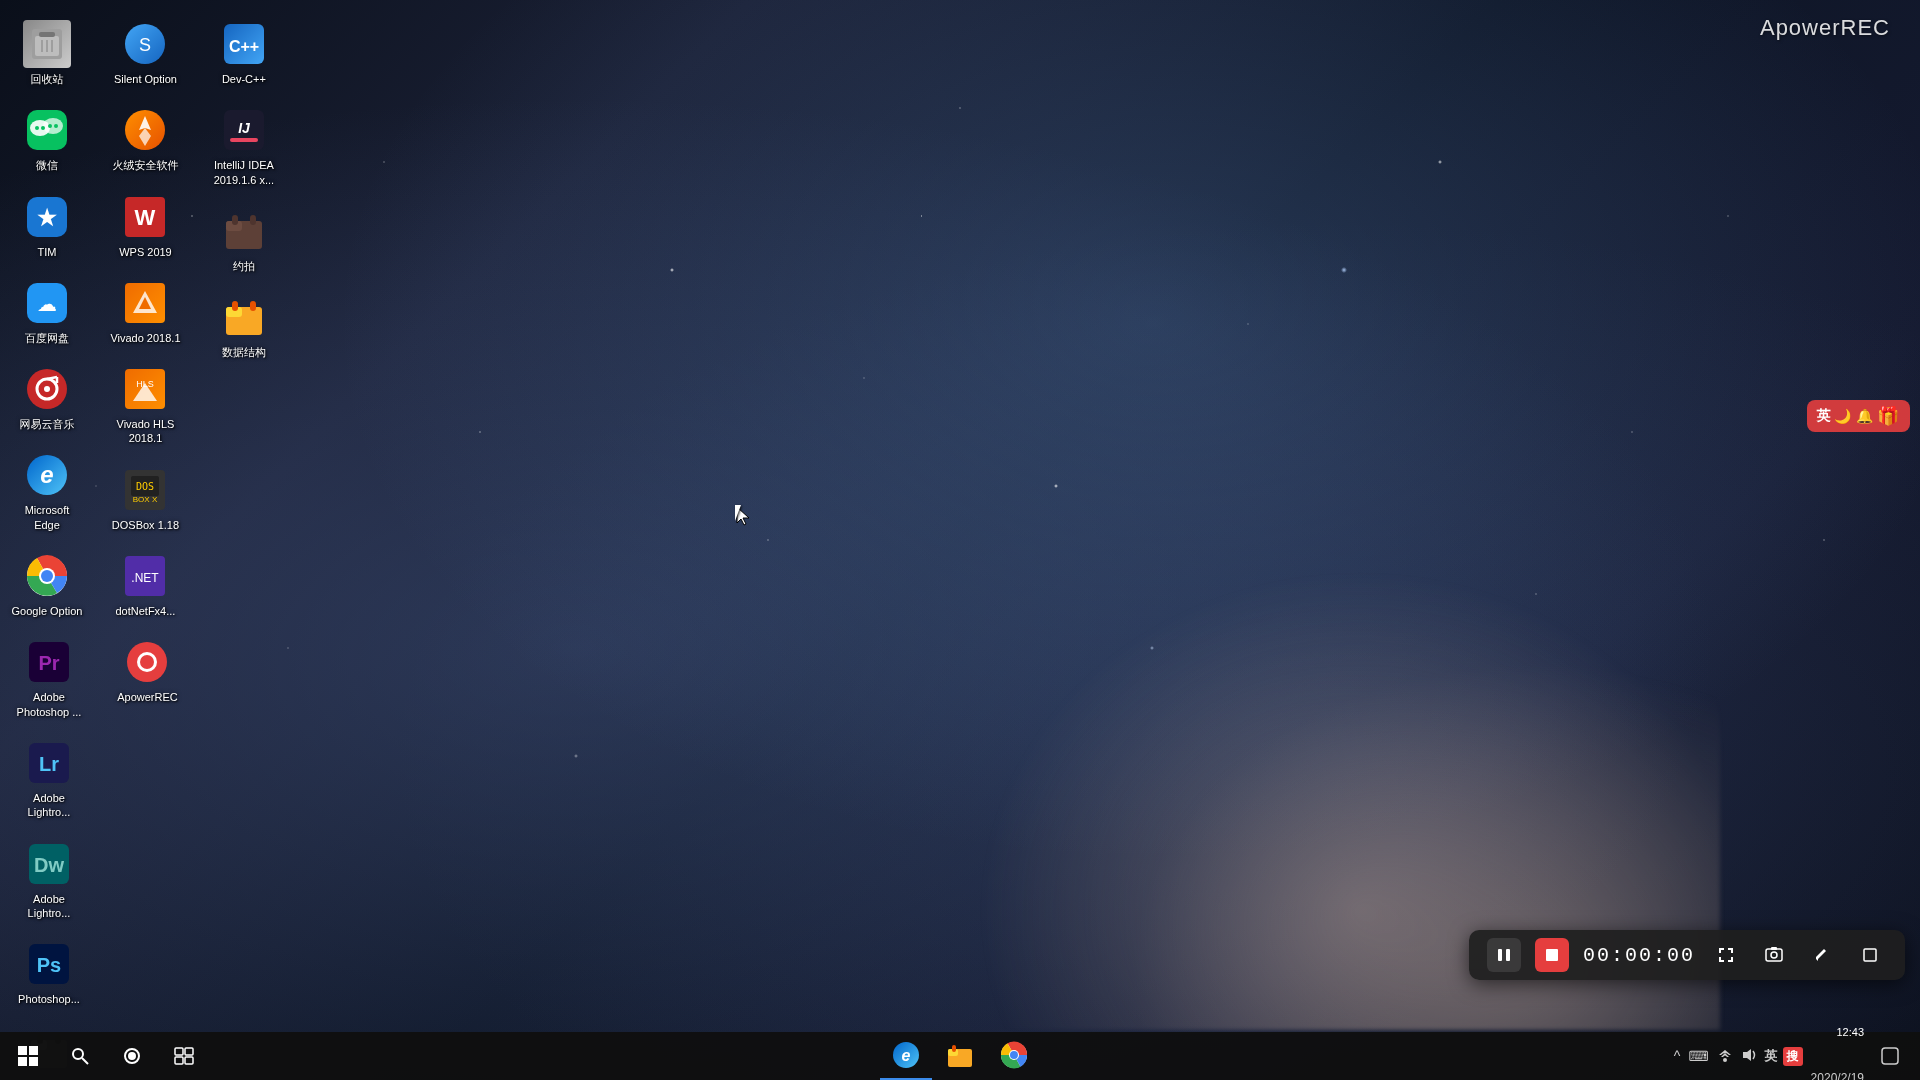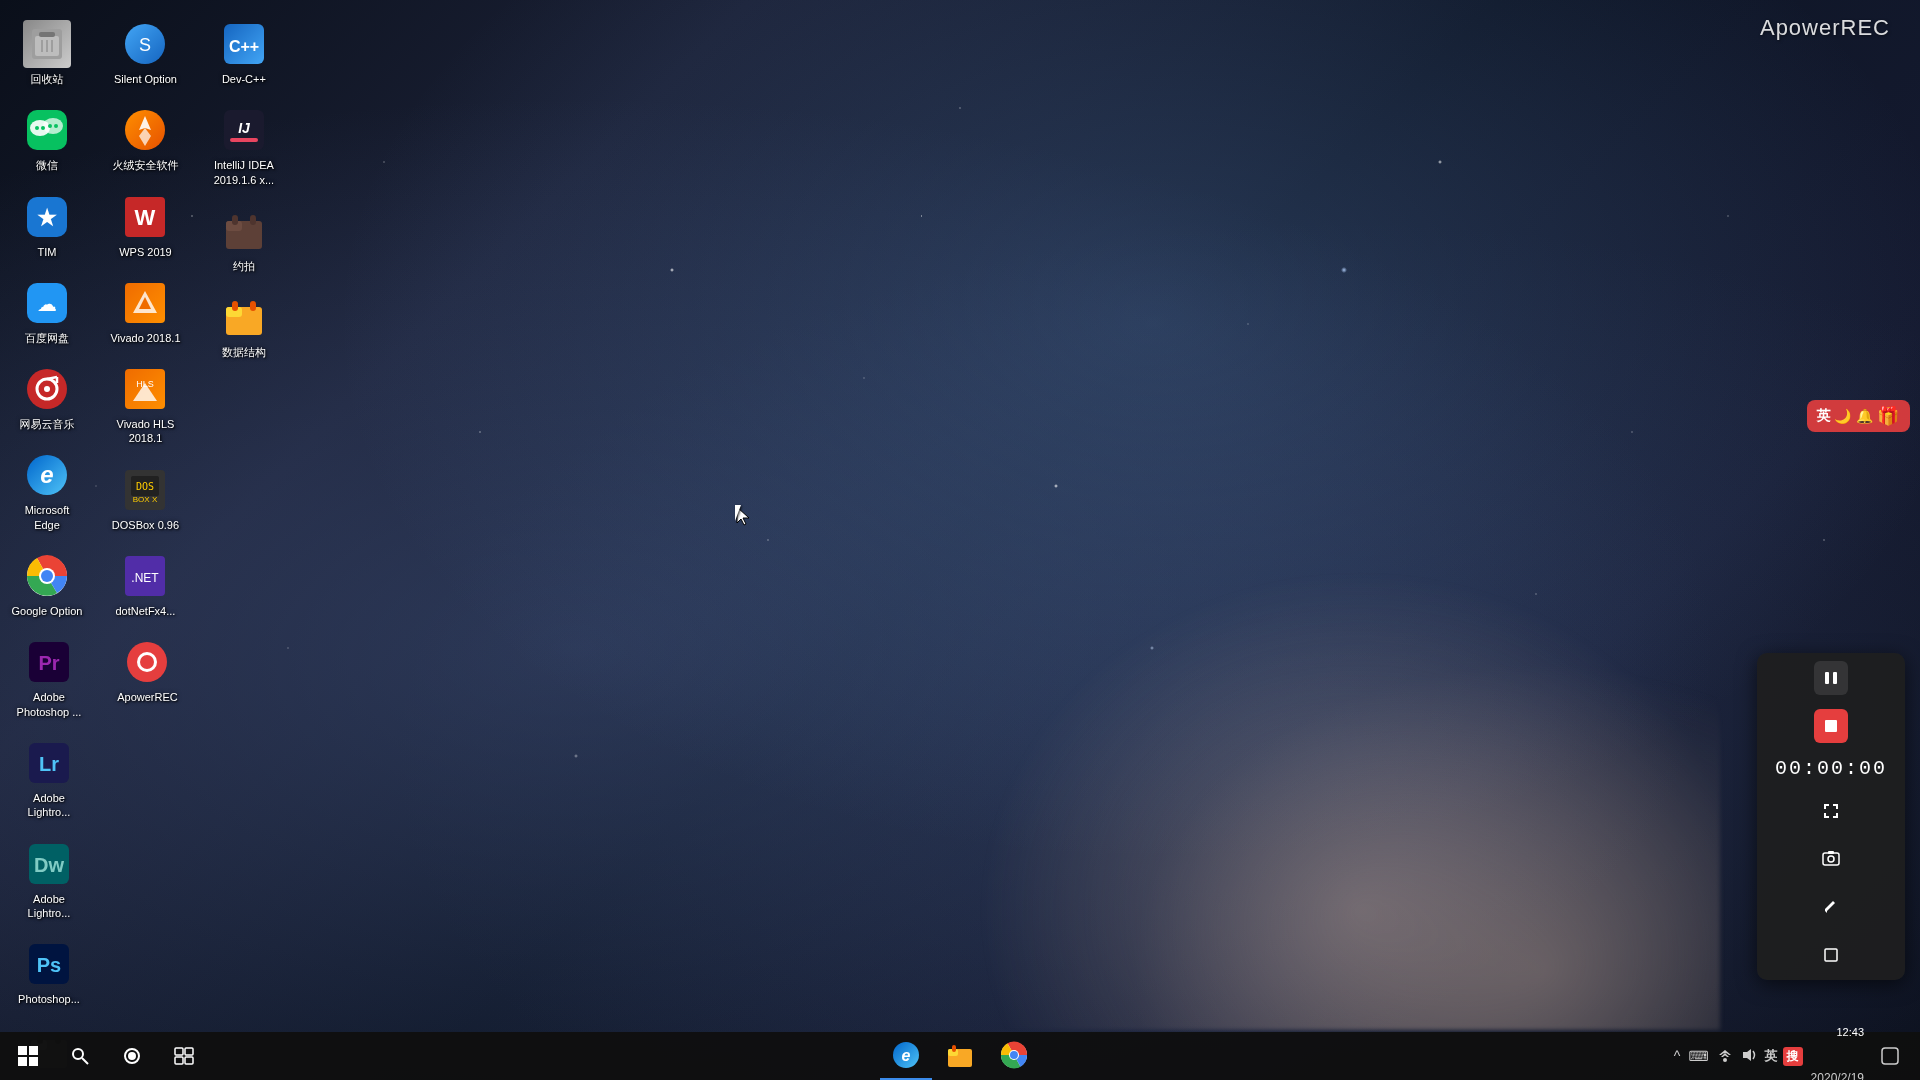--- a/index.html
+++ b/index.html
@@ -149,21 +149,20 @@
       bottom: 100px;
       right: 15px;
       background: rgba(30,30,30,0.92);
       border-radius: 10px;
       padding: 8px 18px;
       display: flex;
       align-items: center;
       gap: 14px;
       z-index: 30;
       box-shadow: 0 4px 20px rgba(0,0,0,0.6);
-      flex-direction: column;
     }
 
     .toolbar-btn {
       width: 34px;
       height: 34px;
       border-radius: 6px;
       border: none;
       cursor: pointer;
       display: flex;
       align-items: center;
@@ -487,21 +486,21 @@
 
     <div class="desktop-icon">
       <div class="icon-img">
         <svg width="44" height="44" viewBox="0 0 44 44">
           <rect x="2" y="2" width="40" height="40" rx="4" fill="#333"></rect>
           <rect x="8" y="8" width="28" height="20" rx="2" fill="#212121"></rect>
           <text x="22" y="22" font-size="10" fill="#ffcc00" text-anchor="middle" font-family="monospace">DOS</text>
           <text x="22" y="34" font-size="8" fill="#ffcc00" text-anchor="middle">BOX X</text>
         </svg>
       </div>
-      <span class="icon-label">DOSBox 0.96</span>
+      <span class="icon-label">DOSBox 1.18</span>
     </div>
 
     <div class="desktop-icon">
       <div class="icon-img">
         <svg width="44" height="44" viewBox="0 0 44 44">
           <rect x="2" y="2" width="40" height="40" rx="4" fill="#512DA8"></rect>
           <text x="22" y="28" font-size="12" fill="#fff" text-anchor="middle">.NET</text>
         </svg>
       </div>
       <span class="icon-label">dotNetFx4...</span>

